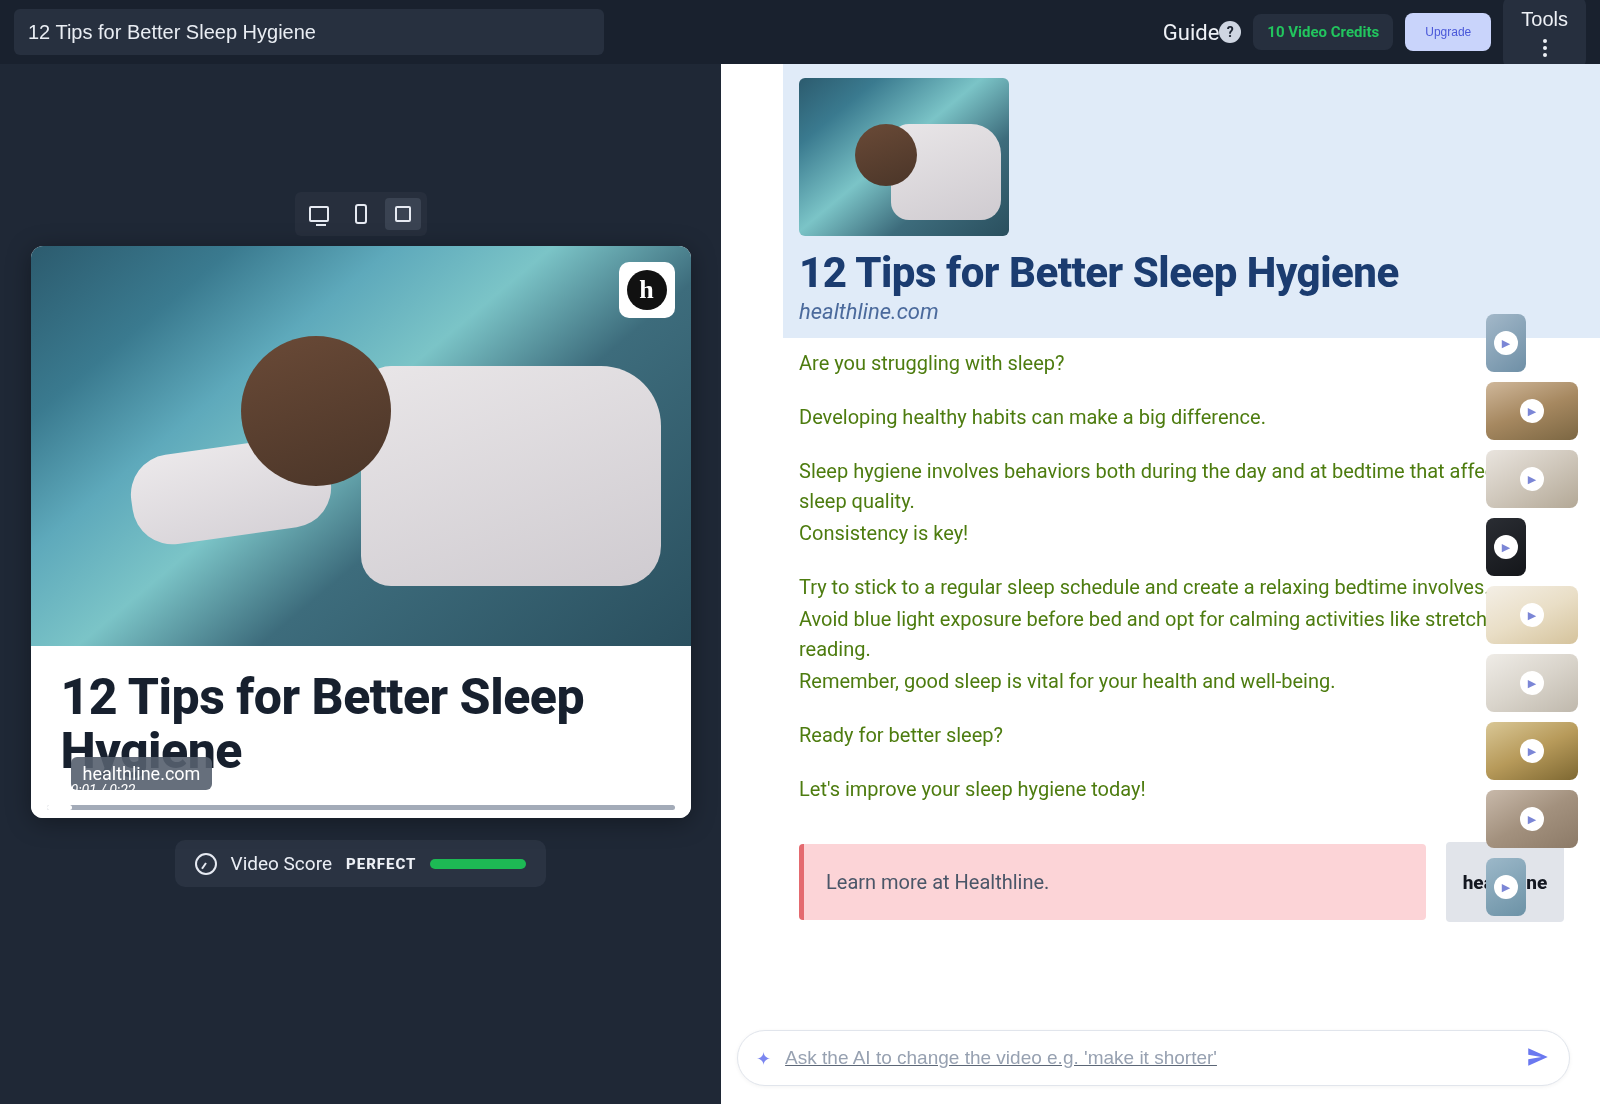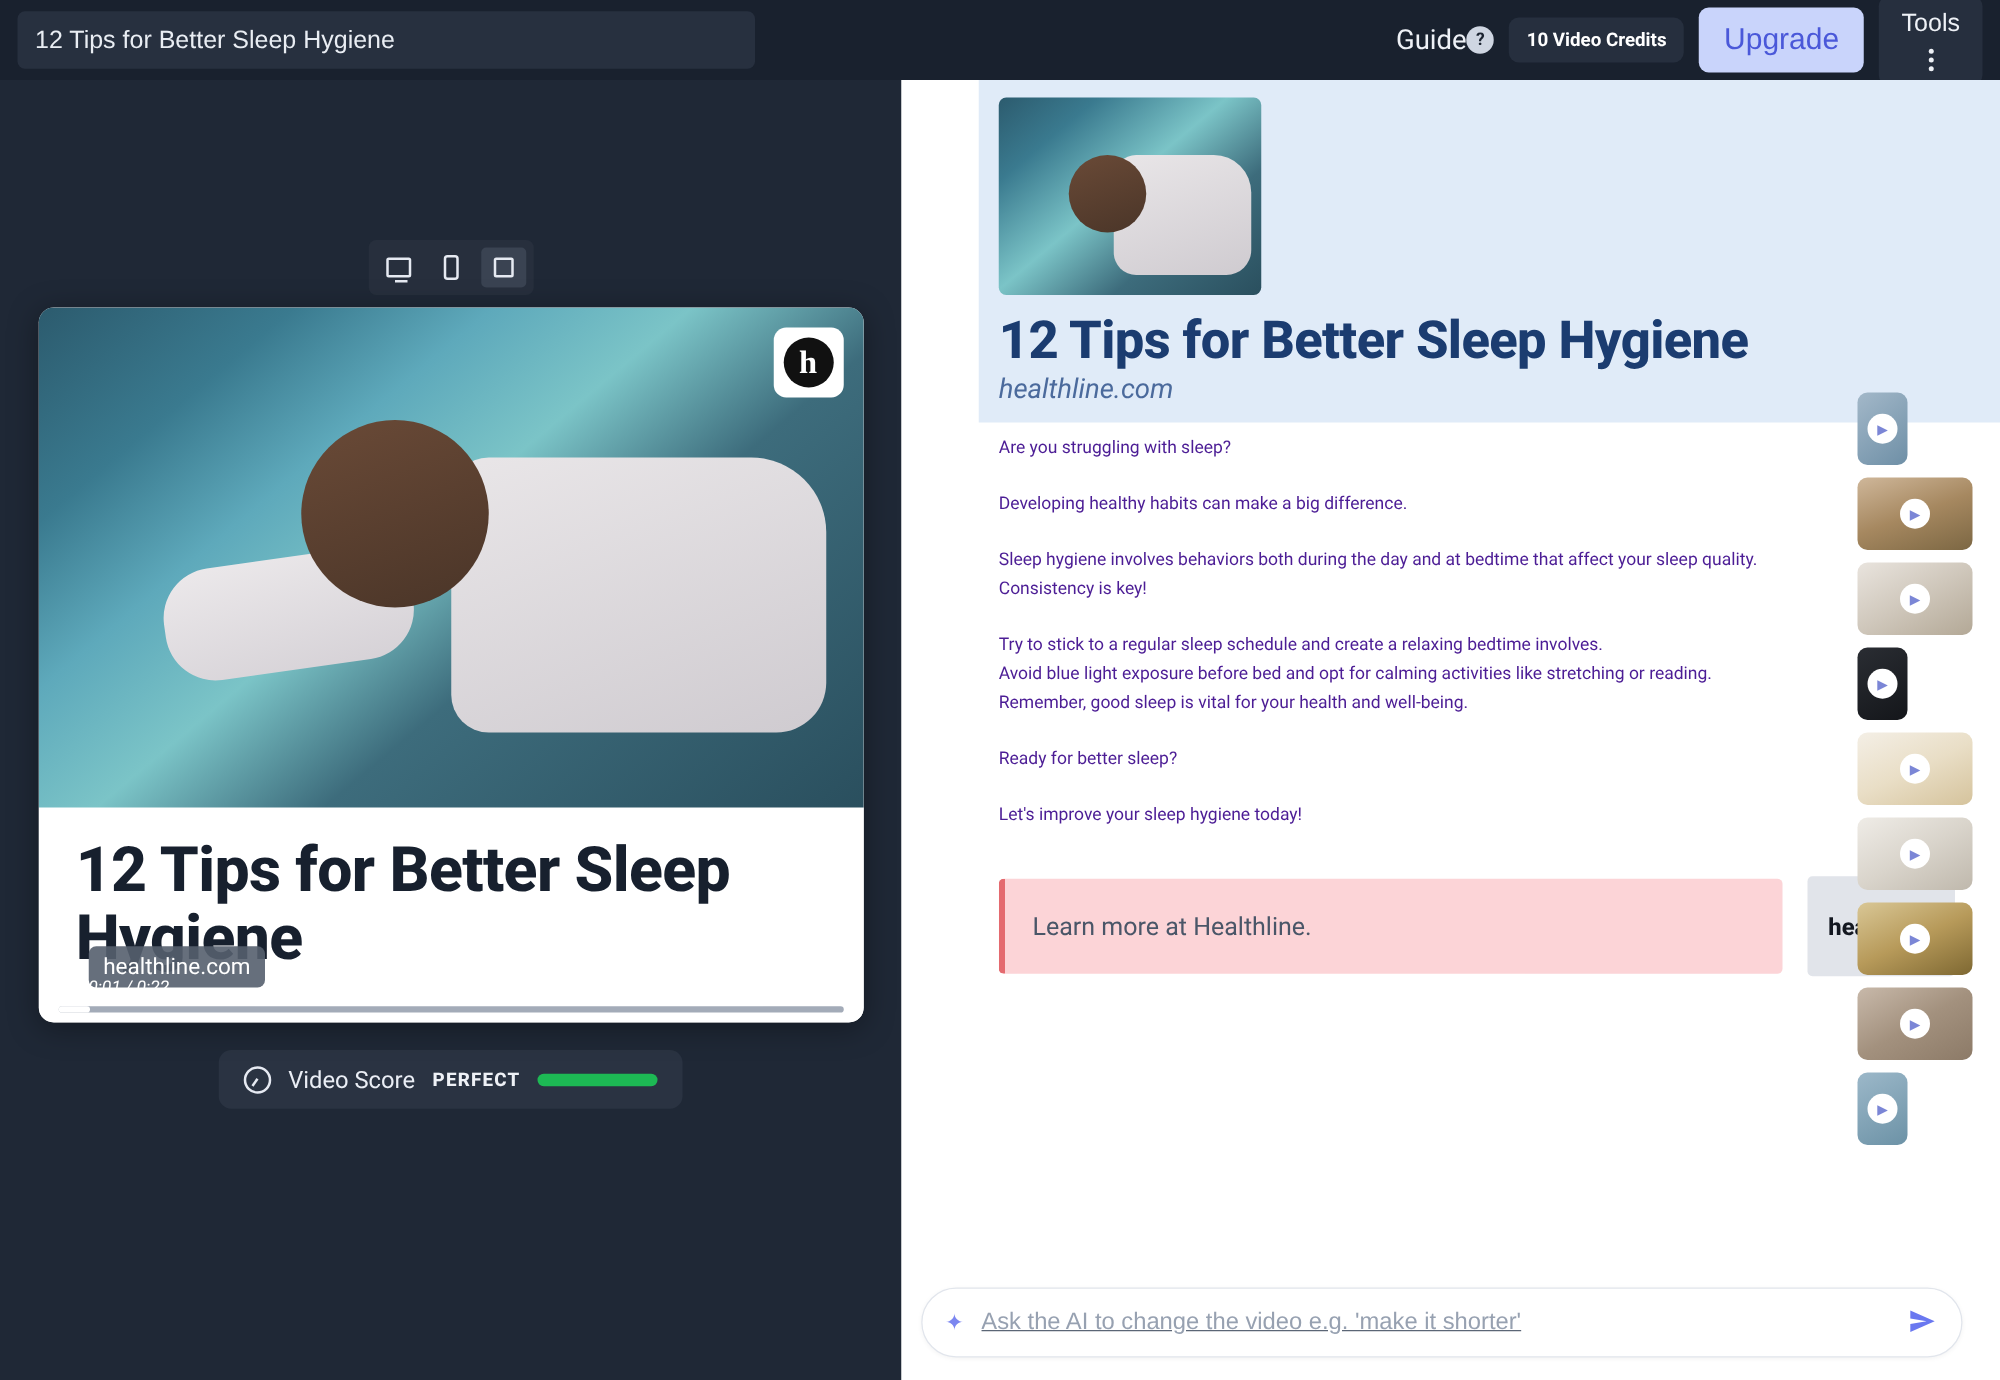--- a/index.html
+++ b/index.html
@@ -4,22 +4,22 @@
 <style>
 * { margin: 0; padding: 0; box-sizing: border-box; }
 html, body { width: 100%; height: 100%; font-family: -apple-system, BlinkMacSystemFont, "Segoe UI", Roboto, Arial, sans-serif; background: #1b2330; overflow: hidden; }
 .app { display: flex; flex-direction: column; width: 1600px; height: 1104px; }
 .topbar { display: flex; align-items: center; height: 64px; padding: 0 14px; gap: 12px; background: #19212e; }
 .title-input { flex: 0 0 590px; height: 46px; background: #27303f; border: none; border-radius: 6px; color: #e9edf3; font-size: 20px; padding: 0 14px; outline: none; }
 .spacer { flex: 1; }
 .guide-wrap { display: flex; align-items: center; }
 .guide-label { color: #eef1f6; font-size: 22px; }
 .help-circle { width: 22px; height: 22px; border-radius: 50%; background: #cfd6e2; color: #1b2330; display: flex; align-items: center; justify-content: center; font-size: 14px; font-weight: 700; cursor: pointer; }
-.credits-pill { background: #262f3e; color: #ffffff; padding: 9px 14px; border-radius: 8px; font-weight: 700; font-size: 15px; }
-.upgrade-btn { background: #c9d4fb; color: #4a58d9; padding: 12px 20px; border-radius: 8px; font-size: 24px; font-weight: 500; border: none; cursor: pointer; text-align: right; }
+.credits-pill { background: #262f3e; color: #22c55e; padding: 9px 14px; border-radius: 8px; font-weight: 700; font-size: 15px; }
+.upgrade-btn { background: #c9d4fb; color: #4a58d9; padding: 12px 20px; border-radius: 8px; font-size: 12px; font-weight: 500; border: none; cursor: pointer; text-align: right; }
 .tools-btn { background: #262f3e; color: #eef1f6; padding: 11px 18px; border-radius: 8px; font-size: 20px; display: flex; align-items: center; gap: 8px; border: none; cursor: pointer; flex-direction: column; }
 .dots-v { display: inline-flex; flex-direction: column; gap: 3px; }
 .dots-v span { width: 4px; height: 4px; background: #eef1f6; border-radius: 50%; }
 .main { flex: 1; display: flex; min-height: 0; }
 .left { width: 721px; background: #1f2836; display: flex; flex-direction: column; align-items: center; position: relative; }
 .device-toggle { display: flex; gap: 6px; background: #272f3d; padding: 6px; border-radius: 6px; margin-top: 128px; }
 .device-btn { width: 36px; height: 32px; display: flex; align-items: center; justify-content: center; border: none; background: transparent; cursor: pointer; border-radius: 4px; }
 .device-btn.active { background: #3a4352; }
 .icon-desktop { width: 20px; height: 16px; border: 2px solid #e6eaf2; border-radius: 2px; position: relative; }
 .icon-desktop::after { content: ""; position: absolute; bottom: -6px; left: 5px; width: 10px; height: 2px; background: #e6eaf2; }
@@ -48,21 +48,21 @@
 .score-badge { color: #eef1f6; font-weight: 800; font-size: 15px; letter-spacing: 1px; }
 .score-bar { width: 96px; height: 10px; background: #1db954; border-radius: 5px; }
 .right { flex: 1; background: #fff; position: relative; display: flex; flex-direction: column; min-height: 0; }
 .scroll-area { flex: 1; overflow: hidden; position: relative; }
 .hero { background: #e0ebf8; padding: 14px 0 14px 16px; position: relative; }
 .doc-thumb { width: 210px; height: 158px; border-radius: 6px; background: linear-gradient(140deg,#2c5b6e 0%,#3a7a8f 20%,#7bc4c7 46%,#3d6c7c 70%,#2a4f5e 100%); position: relative; overflow: hidden; }
 .doc-thumb .h { position: absolute; top: 46px; left: 56px; width: 62px; height: 62px; background: linear-gradient(160deg,#6a4a37,#4a3528); border-radius: 50%; }
 .doc-thumb .t { position: absolute; top: 46px; right: 8px; width: 110px; height: 96px; background: linear-gradient(160deg,#e9e6e8,#cfcbd0); border-radius: 18px 30px 20px 18px; }
 .doc-title { font-size: 42px; font-weight: 800; color: #1b3c70; margin-top: 12px; letter-spacing: -0.5px; }
 .doc-site { font-size: 22px; font-style: italic; color: #4b6a9c; margin-top: 2px; }
-.article-body { padding: 10px 36px 14px 16px; color: #4c1d95; font-size: 14px; line-height: 1.5; }
+.article-body { padding: 10px 36px 14px 16px; color: #4d7c0f; font-size: 20px; line-height: 1.5; }
 .article-body p { margin-bottom: 24px; }
 .article-body p.tight { margin-bottom: 2px; }
 .callout-row { display: flex; align-items: center; gap: 20px; margin: 0 36px 18px 16px; }
 .callout { flex: 1; background: #fcd4d7; border-left: 5px solid #e46a6f; padding: 26px 22px; border-radius: 4px; color: #4a5668; font-size: 20px; }
 .healthline-mark { width: 118px; height: 80px; background: #e1e4ea; display: flex; align-items: center; justify-content: center; font-weight: 800; color: #141821; font-size: 19px; border-radius: 4px; }
 .clip-rail { position: absolute; top: 250px; right: 22px; display: flex; flex-direction: column; gap: 10px; }
 .clip { width: 92px; height: 58px; border-radius: 8px; position: relative; cursor: pointer; background-size: cover; }
 .clip.narrow { width: 40px; height: 58px; }
 .clip::after { content: "▶"; position: absolute; top: 50%; left: 50%; transform: translate(-50%,-50%); color: #7b86d6; background: #fff; width: 24px; height: 24px; border-radius: 50%; display: flex; align-items: center; justify-content: center; font-size: 11px; }
 .c1 { background: linear-gradient(140deg,#a3b8c9,#6e8fa6); width: 40px; }

